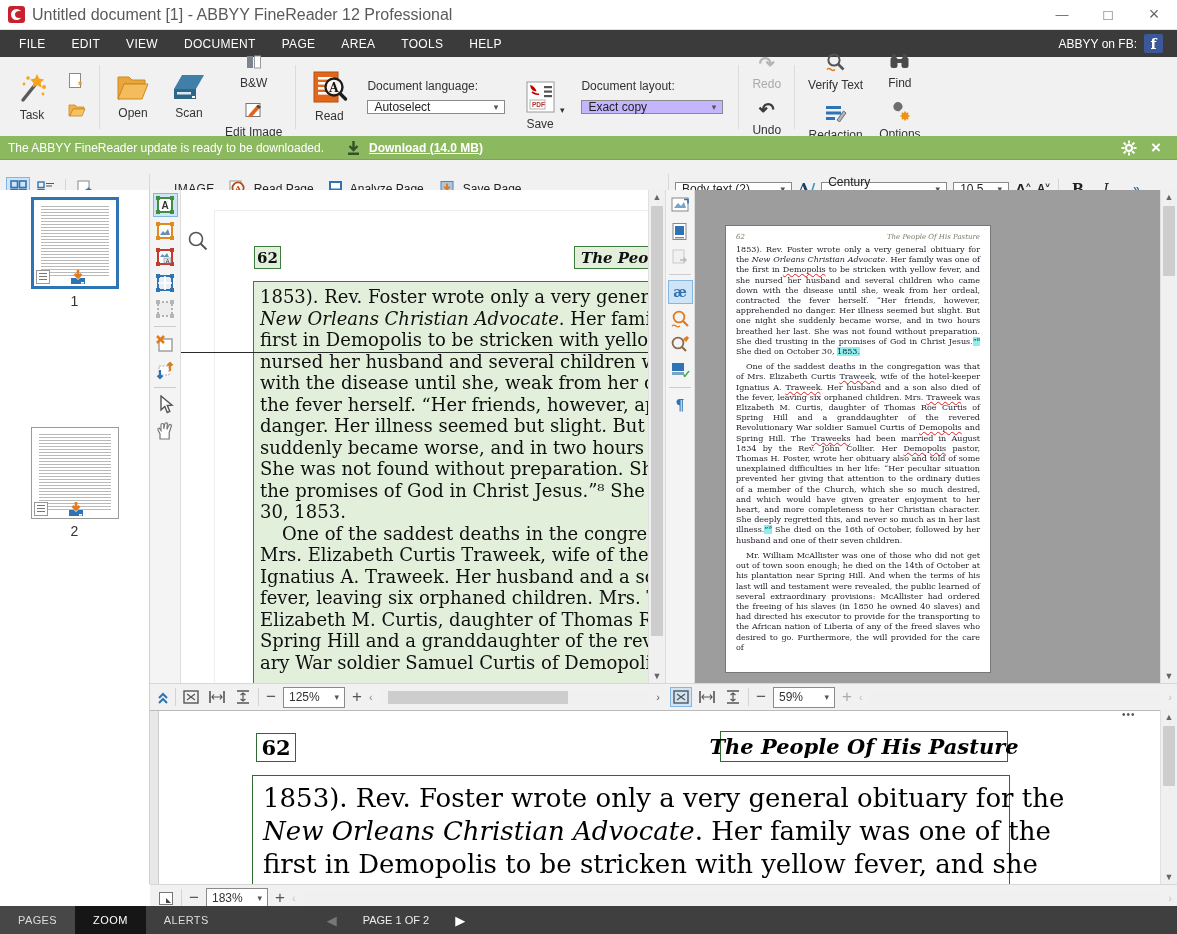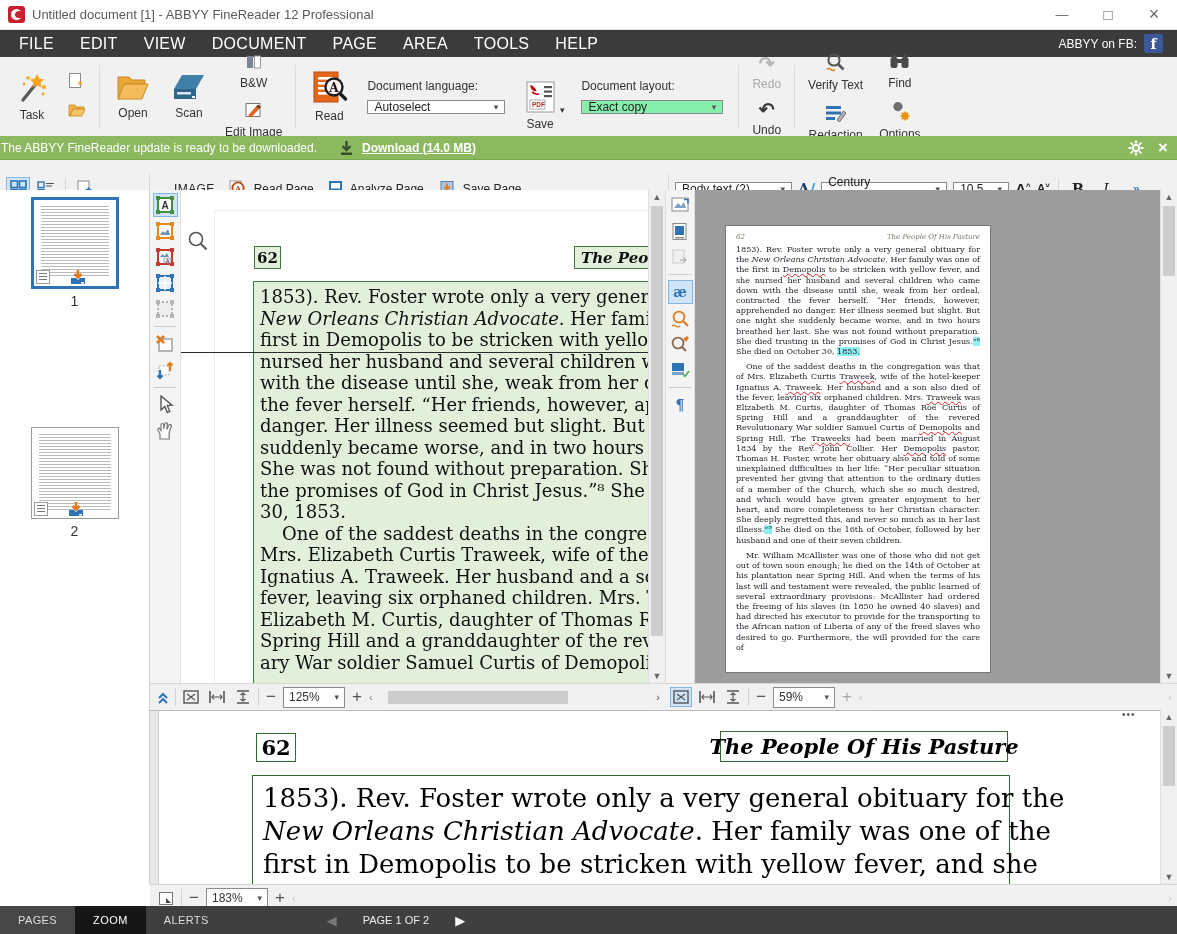--- a/index.html
+++ b/index.html
@@ -8,53 +8,53 @@
        font-family:"Liberation Sans",sans-serif;font-size:12px;color:#333;overflow:hidden;}
   
   .titlebar{position:absolute;left:0;top:0;width:100%;height:30px;background:#fff;
             display:flex;align-items:center;border-bottom:1px solid #e3e3e3;}
   .app-logo{width:17px;height:17px;background:#c8202e;border-radius:3px;margin:0 7px 0 8px;
             position:relative;flex:0 0 auto;}
   .app-logo:before{content:"";position:absolute;left:3px;top:3px;width:11px;height:11px;
             border-radius:50%;background:#fff;}
   .app-logo:after{content:"";position:absolute;left:7px;top:5px;width:9px;height:7px;
             border-radius:50%;background:#c8202e;}
-  .title-text{color:#5a5a5a;font-size:13px;text-align:center;}
+  .title-text{color:#5a5a5a;font-size:16px;text-align:center;}
   .win-controls{margin-left:auto;display:flex;height:100%;}
   .win-btn{width:46px;height:100%;display:flex;align-items:center;justify-content:center;
            color:#666;font-size:13px;}
   
   .menubar{position:absolute;left:0;top:30px;width:100%;height:27px;background:#3b3b3b;
            display:flex;align-items:center;padding:0 6px;}
-  .menu-item{color:#fff;font-size:16px;padding:0 13px;letter-spacing:.3px;}
+  .menu-item{color:#fff;font-size:12px;padding:0 13px;letter-spacing:.3px;}
   .menubar-right{margin-left:auto;display:flex;align-items:center;color:#fff;gap:7px;padding-right:8px;}
   .fb-icon{width:19px;height:19px;background:#3b5998;border-radius:2px;color:#fff;
            font-family:"DejaVu Serif",serif;font-weight:bold;font-size:14px;
            display:flex;align-items:center;justify-content:center;}
   
   .toolbar{position:absolute;left:0;top:57px;width:100%;height:79px;background:#f1f1f1;
            display:flex;align-items:center;padding:0 4px;}
   .tb-big{display:flex;flex-direction:column;align-items:center;justify-content:center;
           min-width:56px;height:72px;gap:3px;padding:2px 6px;}
   .tb-big span{font-size:12px;color:#333;}
   .tb-mini-col{display:flex;flex-direction:column;gap:10px;margin:0 8px;}
   .vsep{width:1px;height:64px;background:#dcdcdc;margin:0 5px;flex:0 0 auto;}
   .tb-two-rows{display:flex;flex-direction:column;gap:12px;margin:0 8px;}
   .tb-row-item{display:flex;align-items:center;gap:6px;font-size:12px;color:#333;white-space:nowrap;flex-direction:column;}
   .tb-field-col{display:flex;flex-direction:column;gap:7px;margin:0 10px;}
   .tb-label{font-size:12px;color:#333;}
   .dd{height:14px;background:#fff;border:1px solid #8a8a8a;display:flex;align-items:center;
       padding:0 6px;font-size:12px;color:#222;justify-content:space-between;}
   .dd .car{color:#555;font-size:9px;margin-left:8px;}
-  .dd.gray{background:#86efac;}
+  .dd.gray{background:#c4b5fd;}
   .disabled{color:#aaa !important;}
   .arrow-glyph{font-size:19px;line-height:14px;font-weight:bold;}
   
   .banner{position:absolute;left:0;top:136px;width:100%;height:24px;background:#8cb95f;
-          display:flex;align-items:center;color:#fff;padding:0 1px;border-bottom:1px solid #7aa64e;text-align:center;}
+          display:flex;align-items:center;color:#fff;padding:0 8px;border-bottom:1px solid #7aa64e;text-align:center;}
   .banner a{color:#fff;font-weight:bold;margin-left:8px;text-decoration:underline;}
   .banner-right{margin-left:auto;display:flex;align-items:center;gap:14px;padding-right:8px;}
   
   .pane-hdr{position:absolute;left:0;top:174px;width:100%;height:30px;background:#f1f1f1;
             border-bottom:1px solid #d4d4d4;display:flex;align-items:center;}
   .ph-left{width:150px;display:flex;align-items:center;gap:4px;padding-left:6px;border-right:1px solid #d9d9d9;height:100%;}
   .tool-sq{width:24px;height:24px;display:flex;align-items:center;justify-content:center;border:1px solid transparent;}
   .tool-sq.sel{background:#cfe4f7;border-color:#84b6e2;}
   .ph-mid{width:518px;display:flex;align-items:center;gap:14px;padding-left:24px;height:100%;}
   .ph-label{font-size:12px;color:#222;letter-spacing:.4px;}

